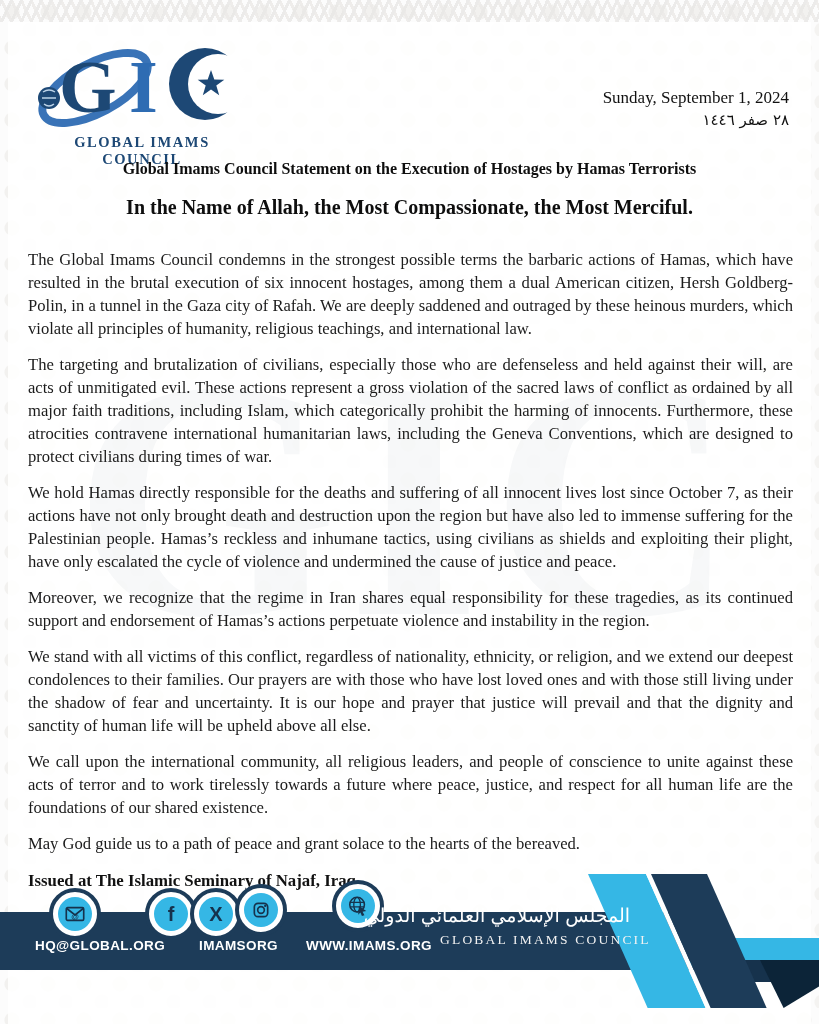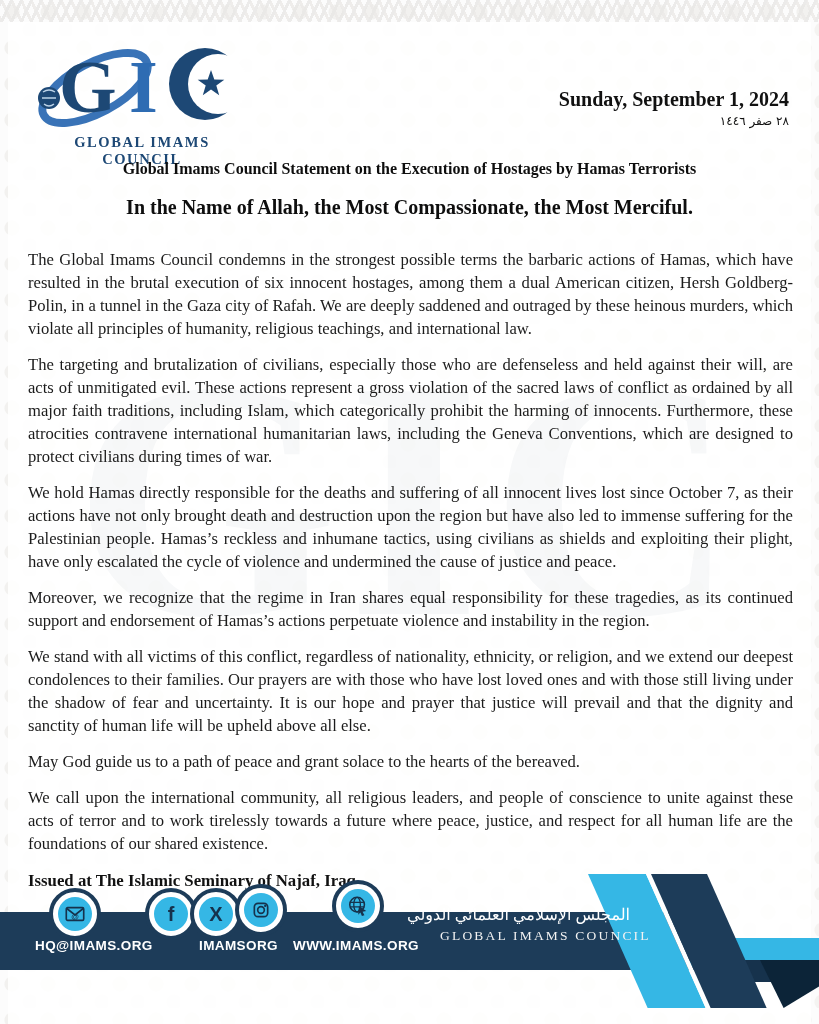--- a/index.html
+++ b/index.html
@@ -37,22 +37,22 @@
     padding:0;color:#1c1c1c;
   }
   
   .hdr{position:absolute;top:40px;left:33px;right:30px;height:120px;}
   .logo-block{position:absolute;left:0;top:0;width:240px;}
   .logo-name{
     margin-top:-2px;font-weight:bold;font-size:14.5px;letter-spacing:1.6px;
     color:#1d4875;text-align:center;width:218px;
   }
   .date-block{position:absolute;right:0;top:48px;text-align:right;}
-  .date-en{font-weight:bold;font-size:20px;color:#111;}
-  .date-ar{font-family:"DejaVu Sans", sans-serif;font-size:12px;color:#111;margin-top:3px;direction:rtl;}
+  .date-en{font-weight:normal;font-size:17px;color:#111;}
+  .date-ar{font-family:"DejaVu Sans", sans-serif;font-size:15px;color:#111;margin-top:3px;direction:rtl;}
   
   .doc-title{
     position:absolute;top:160px;left:20px;right:20px;text-align:center;
     font-weight:bold;font-size:16px;color:#0e0e0e;
   }
   .basmala{
     position:absolute;top:196px;left:20px;right:20px;text-align:center;
     font-weight:bold;font-size:20px;color:#0e0e0e;
   }
   
@@ -78,21 +78,21 @@
     width:34px;height:34px;border-radius:50%;background:#35b7e5;
     display:flex;align-items:center;justify-content:center;
   }
   .icon-inner svg{display:block;}
   .icon-inner .glyph{font-family:"Liberation Sans", sans-serif;font-weight:bold;color:#16324c;font-size:20px;line-height:1;}
   .f-label{
     position:absolute;z-index:5;color:#ffffff;font-family:"Liberation Sans", sans-serif;
     font-weight:bold;font-size:13.5px;letter-spacing:.4px;cursor:pointer;
   }
   .seal{position:absolute;left:440px;top:905px;width:190px;text-align:center;z-index:5;color:#fff;}
-  .seal-ar{font-family:Liberation Serif, serif;font-size:16px;line-height:1.2;direction:rtl;white-space:nowrap;}
+  .seal-ar{font-family:Liberation Sans, sans-serif;font-size:19px;line-height:1.2;direction:rtl;white-space:nowrap;}
   .seal-en{font-family:"Liberation Serif", serif;font-size:13.5px;letter-spacing:2.2px;margin-top:4px;white-space:nowrap;color:#f2f2f2;}
 </style>
 </head>
 <body>
 
 <div class="page">
   <div class="top-pattern"></div>
   <div class="paper"></div>
   <div class="watermark">GIC</div>
 
@@ -120,22 +120,22 @@
 
     <div class="doc-title">Global Imams Council Statement on the Execution of Hostages by Hamas Terrorists</div>
     <div class="basmala">In the Name of Allah, the Most Compassionate, the Most Merciful.</div>
 
     <div class="body-text">
       <p>The Global Imams Council condemns in the strongest possible terms the barbaric actions of Hamas, which have resulted in the brutal execution of six innocent hostages, among them a dual American citizen, Hersh Goldberg-Polin, in a tunnel in the Gaza city of Rafah. We are deeply saddened and outraged by these heinous murders, which violate all principles of humanity, religious teachings, and international law.</p>
       <p>The targeting and brutalization of civilians, especially those who are defenseless and held against their will, are acts of unmitigated evil. These actions represent a gross violation of the sacred laws of conflict as ordained by all major faith traditions, including Islam, which categorically prohibit the harming of innocents. Furthermore, these atrocities contravene international humanitarian laws, including the Geneva Conventions, which are designed to protect civilians during times of war.</p>
       <p>We hold Hamas directly responsible for the deaths and suffering of all innocent lives lost since October 7, as their actions have not only brought death and destruction upon the region but have also led to immense suffering for the Palestinian people. Hamas’s reckless and inhumane tactics, using civilians as shields and exploiting their plight, have only escalated the cycle of violence and undermined the cause of justice and peace.</p>
       <p>Moreover, we recognize that the regime in Iran shares equal responsibility for these tragedies, as its continued support and endorsement of Hamas’s actions perpetuate violence and instability in the region.</p>
       <p>We stand with all victims of this conflict, regardless of nationality, ethnicity, or religion, and we extend our deepest condolences to their families. Our prayers are with those who have lost loved ones and with those still living under the shadow of fear and uncertainty. It is our hope and prayer that justice will prevail and that the dignity and sanctity of human life will be upheld above all else.</p>
+      <p>We call upon the international community, all religious leaders, and people of conscience to unite against these acts of terror and to work tirelessly towards a future where peace, justice, and respect for all human life are the foundations of our shared existence.</p>
       <p>May God guide us to a path of peace and grant solace to the hearts of the bereaved.</p>
-      <p>We call upon the international community, all religious leaders, and people of conscience to unite against these acts of terror and to work tirelessly towards a future where peace, justice, and respect for all human life are the foundations of our shared existence.</p>
       <div class="signature">
         <div>Issued at The Islamic Seminary of Najaf, Iraq.</div>
       </div>
     </div>
   </div>
 
   <div class="band"></div>
   <div class="strip-cyan-right"></div>
   <div class="strip-navy-right"></div>
   <div class="fold-dark"></div>
@@ -175,21 +175,21 @@
     <span class="icon-inner">
       <svg width="22" height="22" viewBox="0 0 24 24">
         <circle cx="11" cy="10.5" r="8" fill="none" stroke="#16324c" stroke-width="1.7"></circle>
         <ellipse cx="11" cy="10.5" rx="3.6" ry="8" fill="none" stroke="#16324c" stroke-width="1.4"></ellipse>
         <path d="M3.4,8 h15.2 M3.4,13 h15.2" stroke="#16324c" stroke-width="1.4" fill="none"></path>
         <path d="M13,12 L21,17.5 L17,18.3 L19,22 L16.3,23 L14.6,19.2 L12.2,21.5 Z" fill="#16324c"></path>
       </svg>
     </span>
   </div>
 
-  <div class="f-label" style="left:35px;top:938px;">HQ@IMAMS.ORG</div>
+  <div class="f-label" style="left:35px;top:938px;">HQ@GLOBAL.ORG</div>
   <div class="f-label" style="left:199px;top:938px;">IMAMSORG</div>
-  <div class="f-label" style="left:293px;top:938px;">WWW.IMAMS.ORG</div>
+  <div class="f-label" style="left:306px;top:938px;">WWW.IMAMS.ORG</div>
 
   <div class="seal">
     <div class="seal-ar">المجلس الإسلامي العلمائي الدولي</div>
     <div class="seal-en">GLOBAL IMAMS COUNCIL</div>
   </div>
 </div>
 
 </body></html>

